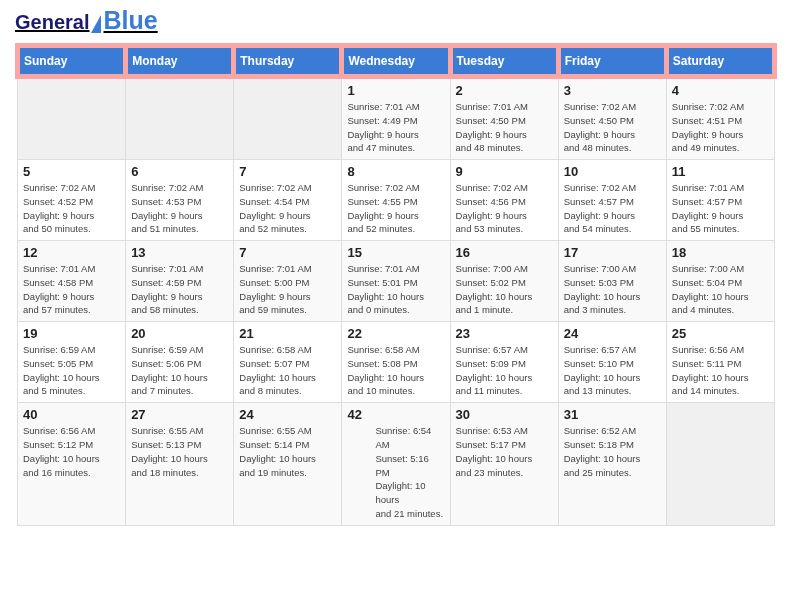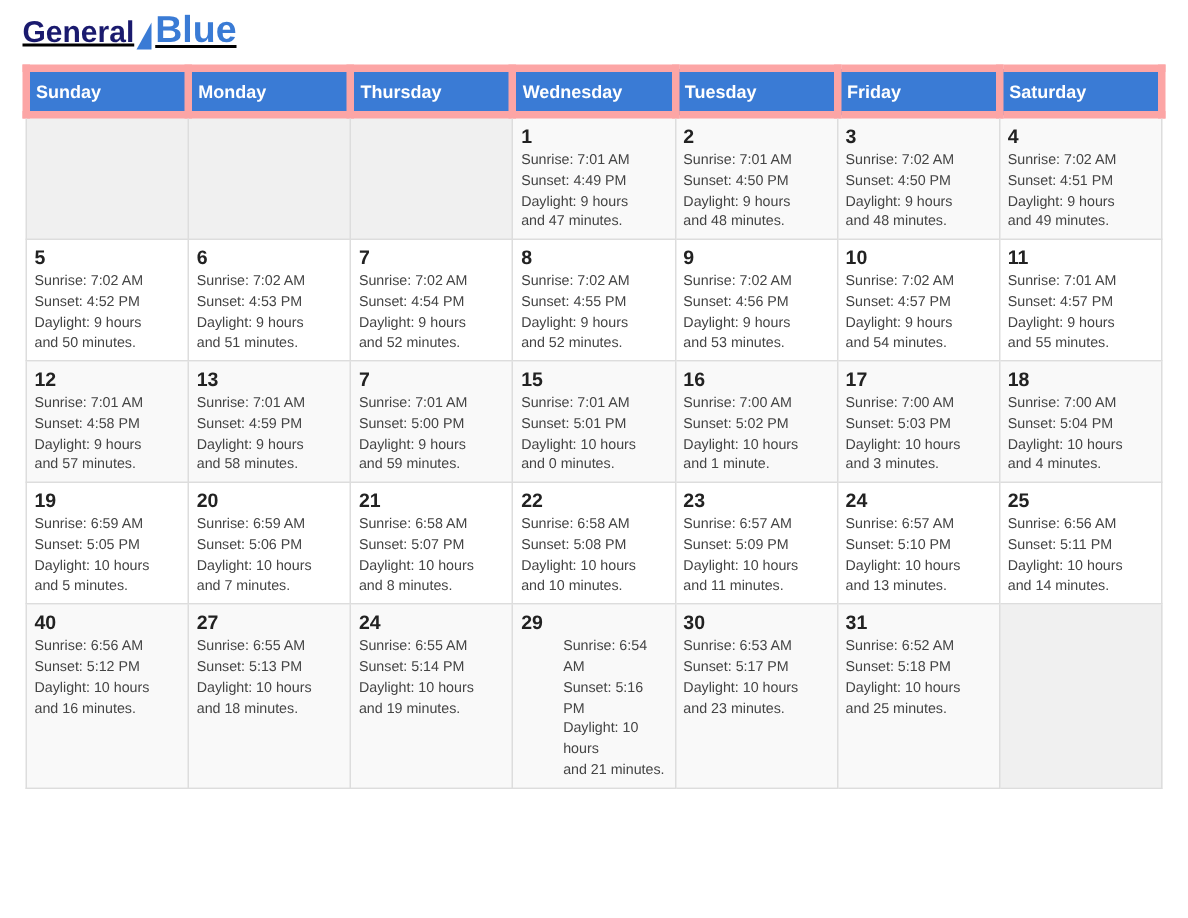--- a/index.html
+++ b/index.html
@@ -312,21 +312,21 @@
 and 18 minutes.</div>
         </td>
         <td>
           <span class="day-number">24</span>
           <div class="day-info" style="white-space: pre-line;">Sunrise: 6:55 AM
 Sunset: 5:14 PM
 Daylight: 10 hours
 and 19 minutes.</div>
         </td>
         <td>
-          <span class="day-number">29</span>
+          <span class="day-number">42</span>
           <div class="day-info" style="white-space: pre-line; margin-left: 28px;">Sunrise: 6:54 AM
 Sunset: 5:16 PM
 Daylight: 10 hours
 and 21 minutes.</div>
         </td>
         <td>
           <span class="day-number">30</span>
           <div class="day-info" style="white-space: pre-line;">Sunrise: 6:53 AM
 Sunset: 5:17 PM
 Daylight: 10 hours

